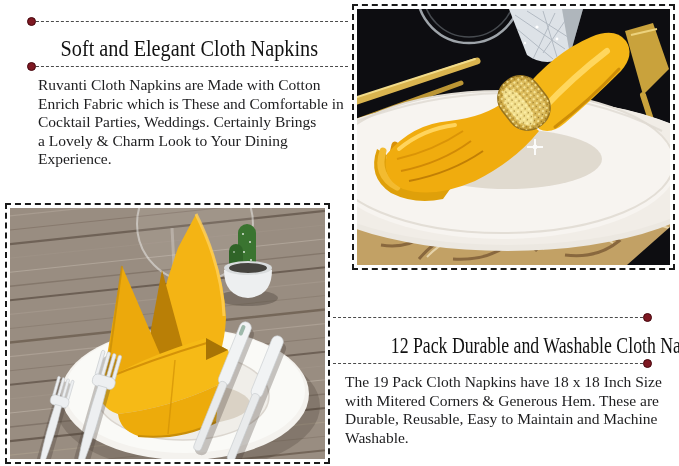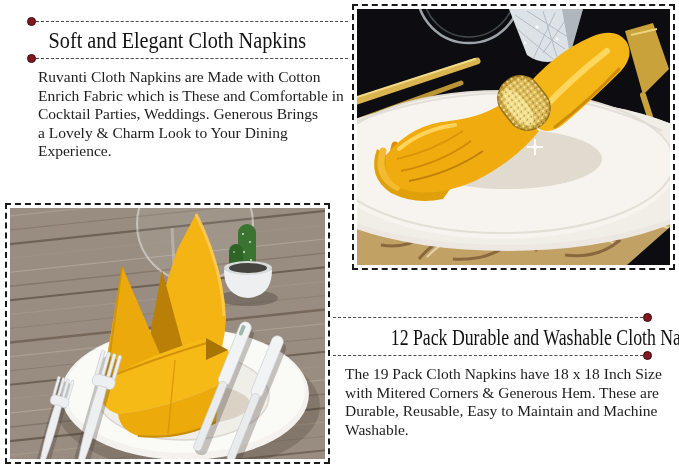--- a/index.html
+++ b/index.html
@@ -7,21 +7,21 @@
           font-family:"Liberation Serif",serif;color:#1d1d1f;}
   
   .text-section{position:absolute;}
   #section-soft{left:31px;top:21px;width:317px;}
   #section-pack{left:333px;top:317px;width:315px;}
   .rule{position:relative;height:0;border-top:1px dashed #4a4a4a;}
   .dot{position:absolute;width:7px;height:7px;border-radius:50%;
        background:#7e1822;border:1px solid #45060d;top:-5px;}
   .dot-left{left:-4px;}
   .dot-right{right:-4px;}
-  .section-title{margin:5px 0 4px;font-weight:normal;color:#121212;
+  .section-title{margin:13px 0 4px;text-align:center;font-weight:normal;color:#121212;
                  white-space:nowrap;overflow:visible;}
   #section-soft .section-title{font-size:23px;line-height:27px;}
   #section-pack .section-title{font-size:24px;line-height:28px;}
   .title-inner{display:inline-block;white-space:nowrap;transform-origin:50% 50%;}
   #section-soft .title-inner{transform:scaleX(0.88);}
   #section-pack .title-inner{transform:scaleX(0.74);}
   .section-body{margin:9px 0 0 7px;font-size:15.5px;line-height:18.5px;color:#1d1d1f;}
   #section-pack .section-body{margin-left:12px;}
   .section-body div{white-space:nowrap;}
   
@@ -40,21 +40,21 @@
     <div class="rule">
       <span class="dot dot-left"></span>
     </div>
     <h1 class="section-title"><span class="title-inner">Soft and Elegant Cloth Napkins</span></h1>
     <div class="rule">
       <span class="dot dot-left"></span>
     </div>
     <div class="section-body">
         <div>Ruvanti Cloth Napkins are Made with Cotton</div>
         <div>Enrich Fabric which is These and Comfortable in</div>
-        <div>Cocktail Parties, Weddings. Generous Brings</div>
+        <div>Cocktail Parties, Weddings. Certainly Brings</div>
         <div>a Lovely &amp; Charm Look to Your Dining</div>
         <div>Experience.</div>
       </div>
   </div>
 
   <div class="text-section" id="section-pack">
     <div class="rule">
       <span class="dot dot-right"></span>
     </div>
     <h1 class="section-title"><span class="title-inner">12 Pack Durable and Washable Cloth Napkins</span></h1>

